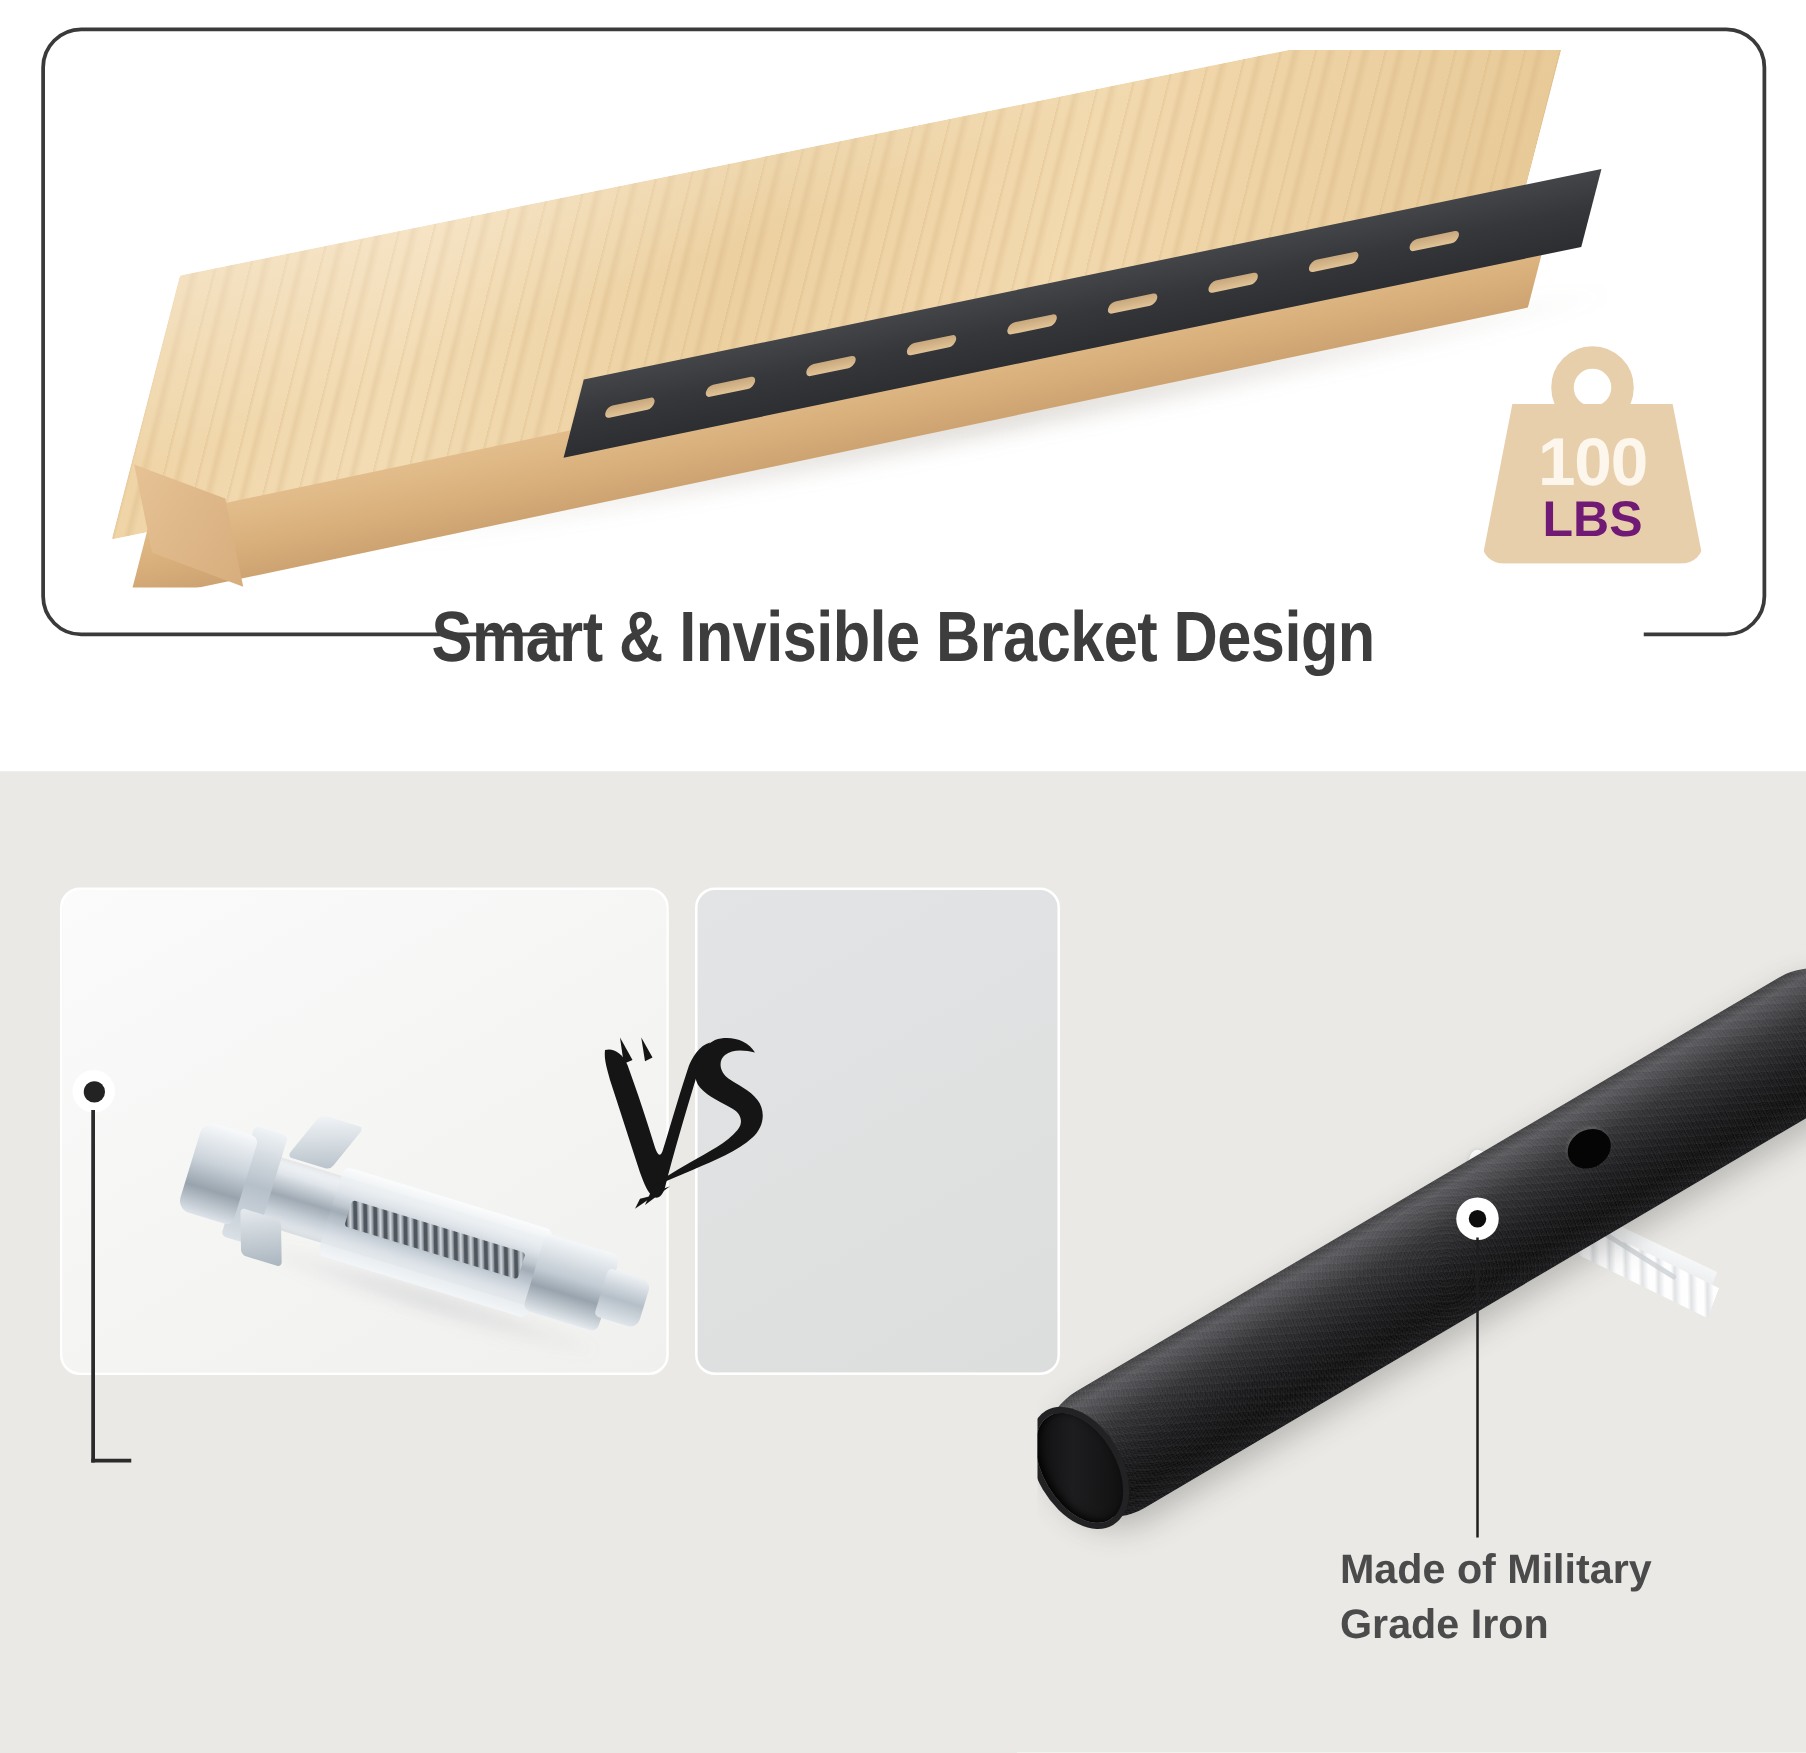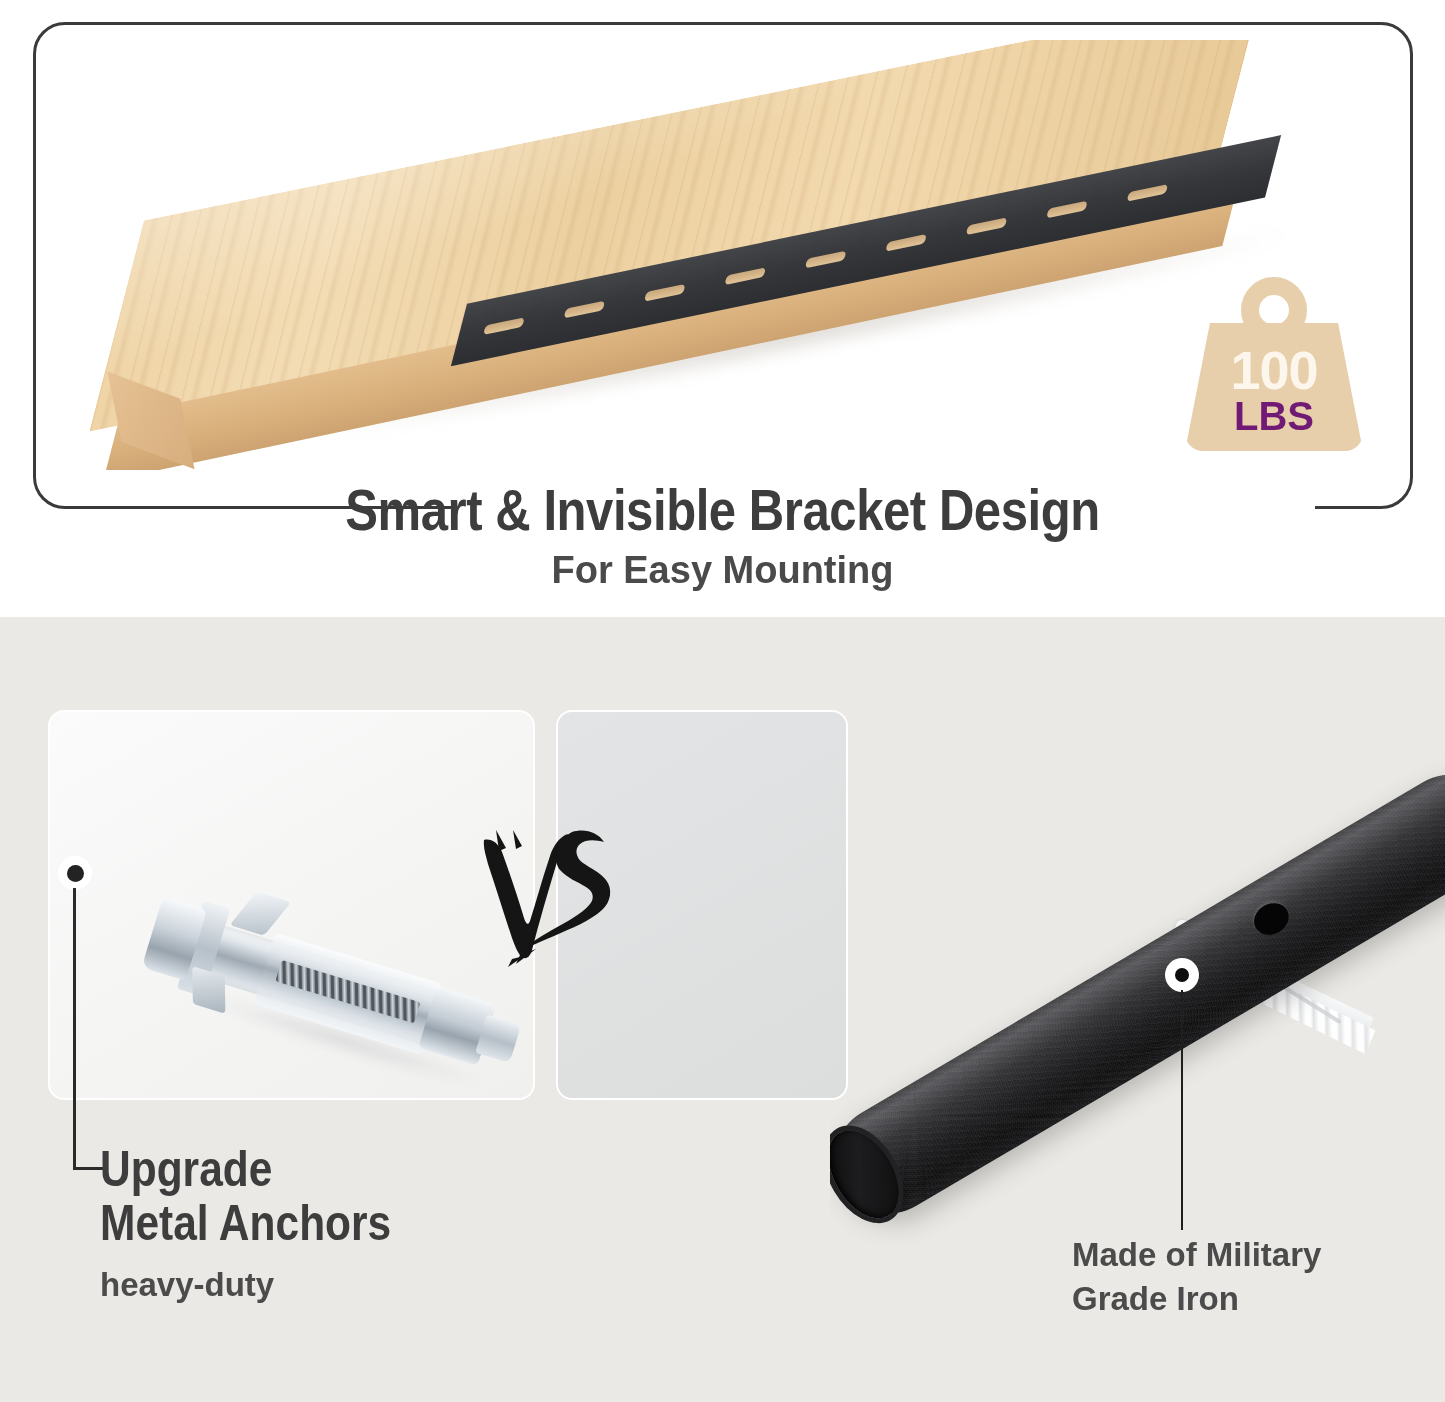--- a/index.html
+++ b/index.html
@@ -338,21 +338,20 @@
 
     <div class="weight-badge">
       <div class="wb-ring"></div>
       <div class="wb-body">
         <div class="wb-num">100</div>
         <div class="wb-unit">LBS</div>
       </div>
     </div>
 
     <div class="headline">Smart &amp; Invisible Bracket Design</div>
-    <div class="subhead">For Easy Mounting</div>
   </div>
 
   <div class="bottom-section">
 
     <div class="panel-anchor">
       <div class="metal-anchor">
         <div class="ma-shadow"></div>
         <div class="ma-shank"></div>
         <div class="ma-sleeve"></div>
         <div class="ma-thread"></div>
@@ -400,24 +399,19 @@
     </g>
   </svg>
 
   <div class="callout-dot" style="left:58px; top:856px;"></div>
   <div class="lead-v" style="left:73px; top:888px; height:282px;"></div>
   <div class="lead-h" style="left:73px; top:1167px; width:32px;"></div>
 
   <div class="callout-dot hollow" style="left:1165px; top:958px;"></div>
   <div class="lead-v" style="left:1181px; top:990px; height:240px; width:2px; background:#1f1f1f;"></div>
 
-  <div class="left-caption">
-    <div class="lc-line">Upgrade</div>
-    <div class="lc-line">Metal Anchors</div>
-    <div class="lc-sub">heavy-duty</div>
-  </div>
 
   <div class="right-caption">
     <div>Made of Military</div>
     <div>Grade Iron</div>
   </div>
 
 </div>
 
 </body></html>

